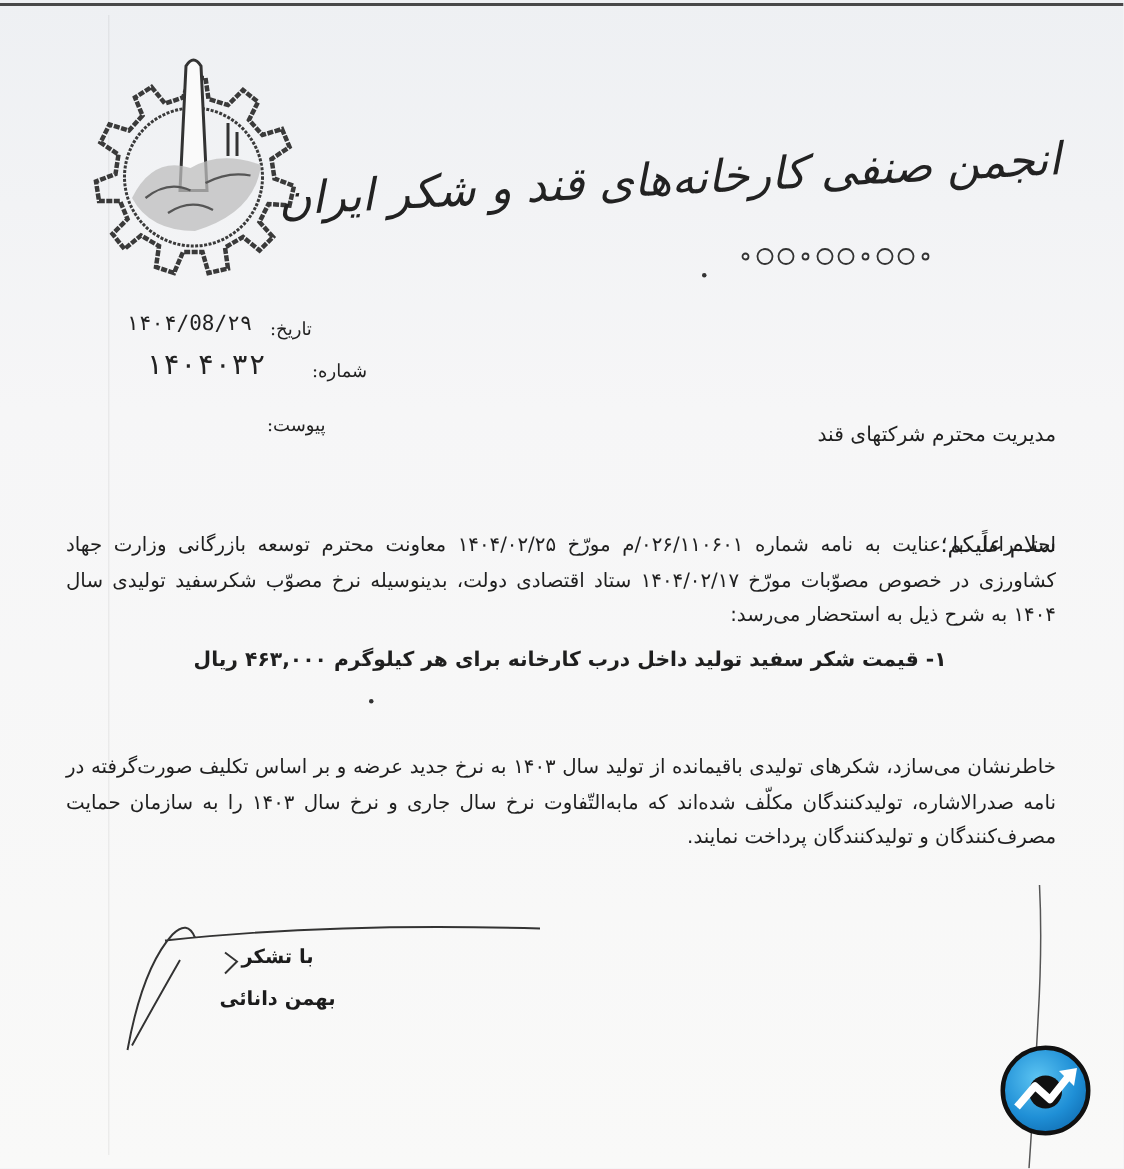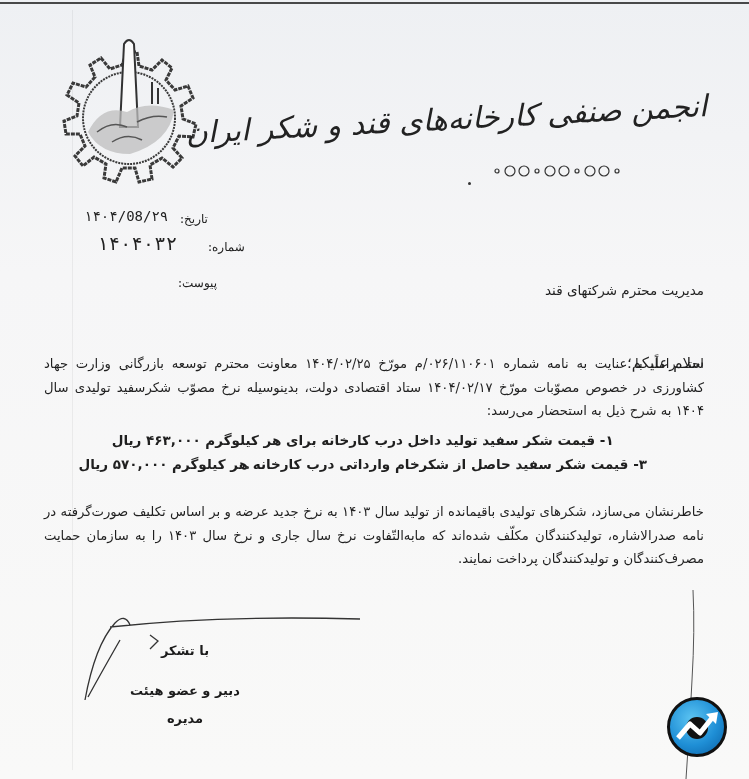--- a/index.html
+++ b/index.html
@@ -36,34 +36,34 @@
   
   .meta-label {
     position: absolute; font-size: 12px; direction: rtl; color: #222;
     font-family: "DejaVu Serif", serif; 
   }
   .meta-value {
     position: absolute; direction: ltr; color: #222;
     font-family: "DejaVu Sans Mono", monospace;
   }
   
-  .rtl { direction: rtl; text-align: center; position: absolute; color: #1f1f1f; }
+  .rtl { direction: rtl; text-align: left; position: absolute; color: #1f1f1f; }
   .addressee { right: 45px; top: 282px; font-size: 13.5px; }
   .greeting { right: 45px; top: 354px; font-size: 15px; }
   .para {
     right: 45px; width: 660px; font-size: 13.2px; line-height: 23.5px;
     text-align: justify; text-align-last: right;
   }
   .p1 { top: 352px; }
-  .items { right: 102px; top: 429px; font-size: 13.5px; line-height: 23.5px; font-weight: bold; }
+  .items { right: 118px; top: 429px; font-size: 13.5px; line-height: 23.5px; font-weight: bold; }
   .item { white-space: nowrap; }
   .p2 { top: 500px; }
   
   .sig { position: absolute; left: 110px; top: 625px; width: 150px; text-align: center; direction: rtl; }
-  .sig div { font-weight: bold; font-size: 13px; line-height: 28px; margin-top: 12px; }
+  .sig div { font-weight: bold; font-size: 13px; line-height: 28px; }
   .sig-scrawl { position: absolute; left: 70px; top: 605px; width: 300px; height: 100px; }
   .margin-line { position: absolute; left: 680px; top: 590px; width: 20px; height: 189px; }
   
   .badge {
     position: absolute; left: 667px; top: 697px; width: 60px; height: 60px; border-radius: 50%;
     background: radial-gradient(circle at 40% 35%, #5cc4f2 0%, #1f8fd6 55%, #0a5fa3 100%);
     border: 3px solid #111; box-sizing: border-box;
   }
   .badge svg { position: absolute; left: 0; top: 0; }
   .dot { position: absolute; width: 3px; height: 3px; background: #333; border-radius: 50%; }
@@ -108,33 +108,32 @@
   <div class="meta-label" style="left:180px;top:240px;margin-left:28px;">شماره:</div>
   <div class="meta-value" style="left:97px;top:232px;font-size:19px;">۱۴۰۴۰۳۲</div>
   <div class="meta-label" style="left:178px;top:276px;text-align:center;">پیوست:</div>
 
   <div class="rtl addressee">مدیریت محترم شرکتهای قند</div>
   <div class="rtl greeting">سلام علیکم؛</div>
   <div class="rtl para p1">احتـــراماً،    با عنایت به نامه شماره ۰۲۶/۱۱۰۶۰۱/م مورّخ ۱۴۰۴/۰۲/۲۵ معاونت محترم توسعه بازرگانی وزارت جهاد کشاورزی در خصوص مصوّبات مورّخ ۱۴۰۴/۰۲/۱۷ ستاد اقتصادی دولت، بدینوسیله نرخ مصوّب شکرسفید تولیدی سال ۱۴۰۴ به شرح ذیل به استحضار می‌رسد:</div>
 
   <div class="rtl items">
     <div class="item">۱- قیمت شکر سفید تولید داخل درب کارخانه برای هر کیلوگرم ۴۶۳,۰۰۰ ریال</div>
-    <div class="item">۳- قیمت شکر سفید حاصل از شکرخام وارداتی درب کارخانه هر کیلوگرم ۵۷۰,۰۰۰ ریال</div>
   </div>
   <div class="dot" style="left:246px;top:466px;"></div>
 
   <div class="rtl para p2">خاطرنشان می‌سازد، شکرهای تولیدی باقیمانده از تولید سال ۱۴۰۳ به نرخ جدید عرضه و بر اساس تکلیف صورت‌گرفته در نامه صدرالاشاره، تولیدکنندگان مکلّف شده‌اند که مابه‌التّفاوت نرخ سال جاری و نرخ سال ۱۴۰۳ را به سازمان حمایت مصرف‌کنندگان و تولیدکنندگان پرداخت نمایند.</div>
 
   <svg class="sig-scrawl" viewBox="0 0 300 100">
     <path d="M15 95 Q25 40 45 18 Q55 8 60 20 M50 35 Q30 70 18 92 M40 22 Q150 10 290 14" stroke="#333" stroke-width="1.3" fill="none"></path>
     <path d="M80 30 L88 36 L80 44" stroke="#333" stroke-width="1.3" fill="none"></path>
   </svg>
   <div class="sig">
     <div>با تشکر</div>
-    <div>دبیر و عضو هیئت مدیره</div>
+    <div>بهمن دانائی</div>
   </div>
 
   <svg class="margin-line" viewBox="0 0 20 189">
     <path d="M13 0 Q15 40 12 90 Q10 130 6 189" stroke="#555" stroke-width="1" fill="none"></path>
   </svg>
 
   <div class="badge">
     <svg width="54" height="54" viewBox="0 0 54 54">
       <circle cx="27" cy="28" r="11" fill="#111"></circle>
       <path d="M8 38 L20 24 L30 33 L42 18" stroke="#fff" stroke-width="5" fill="none" stroke-linejoin="round"></path>

